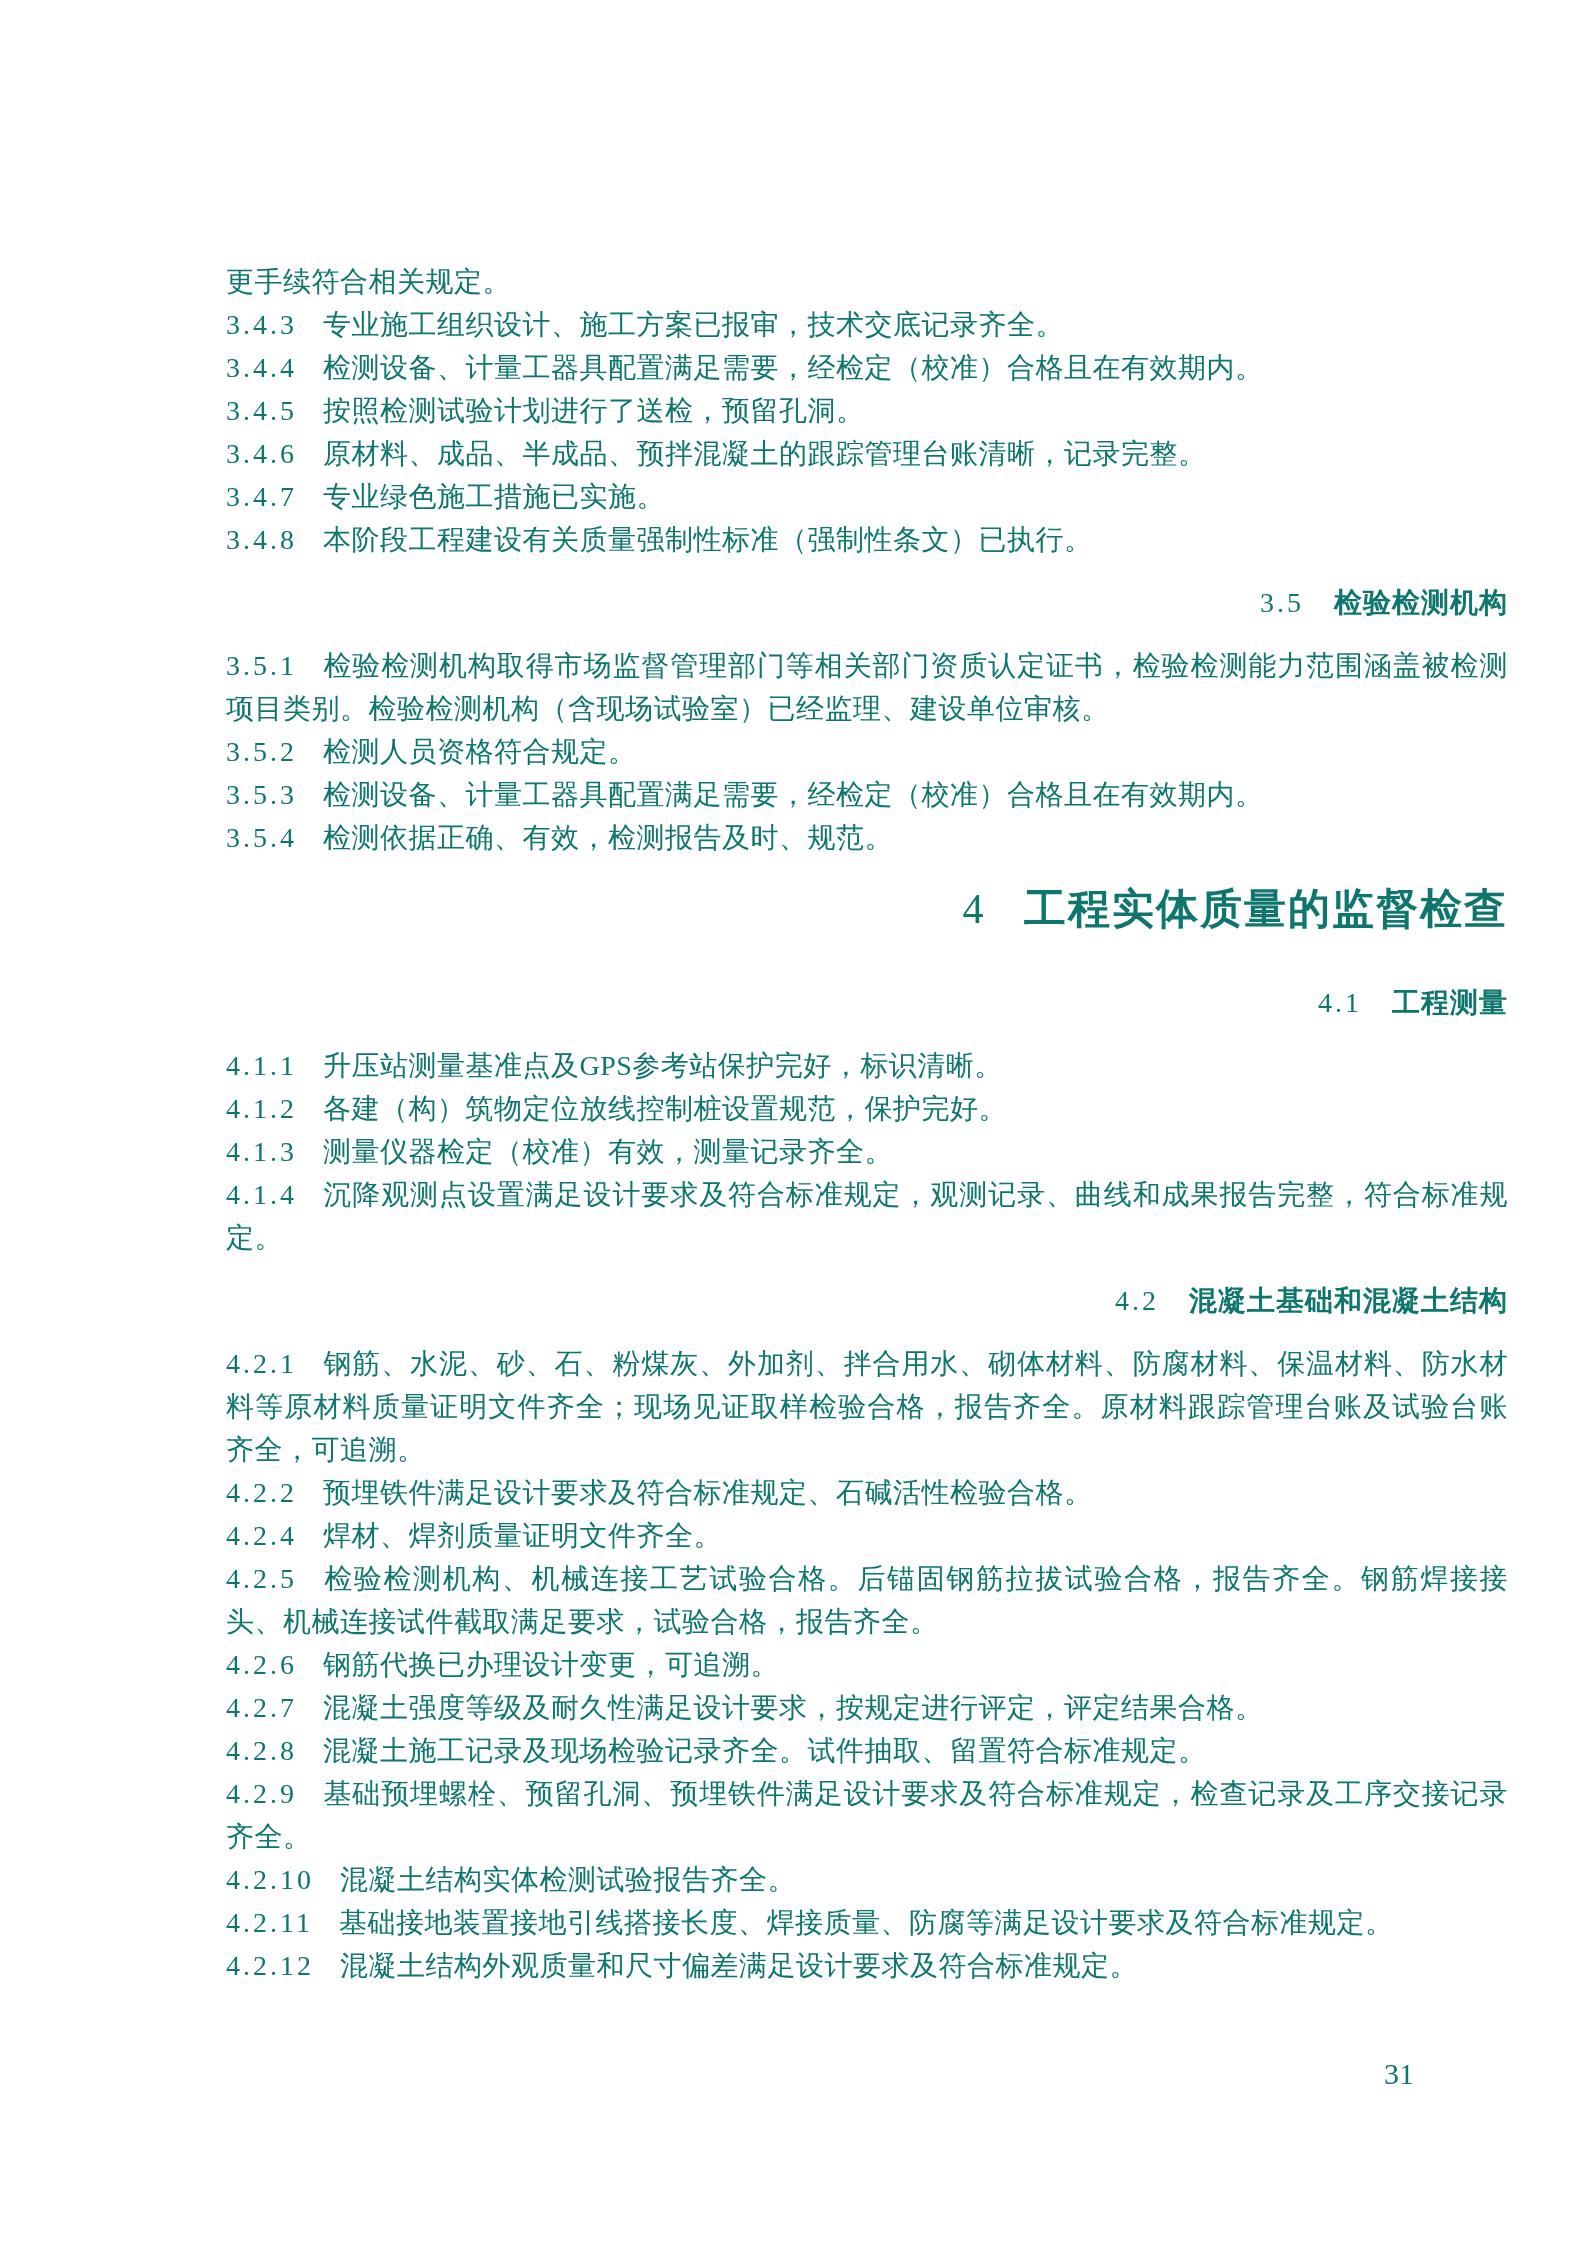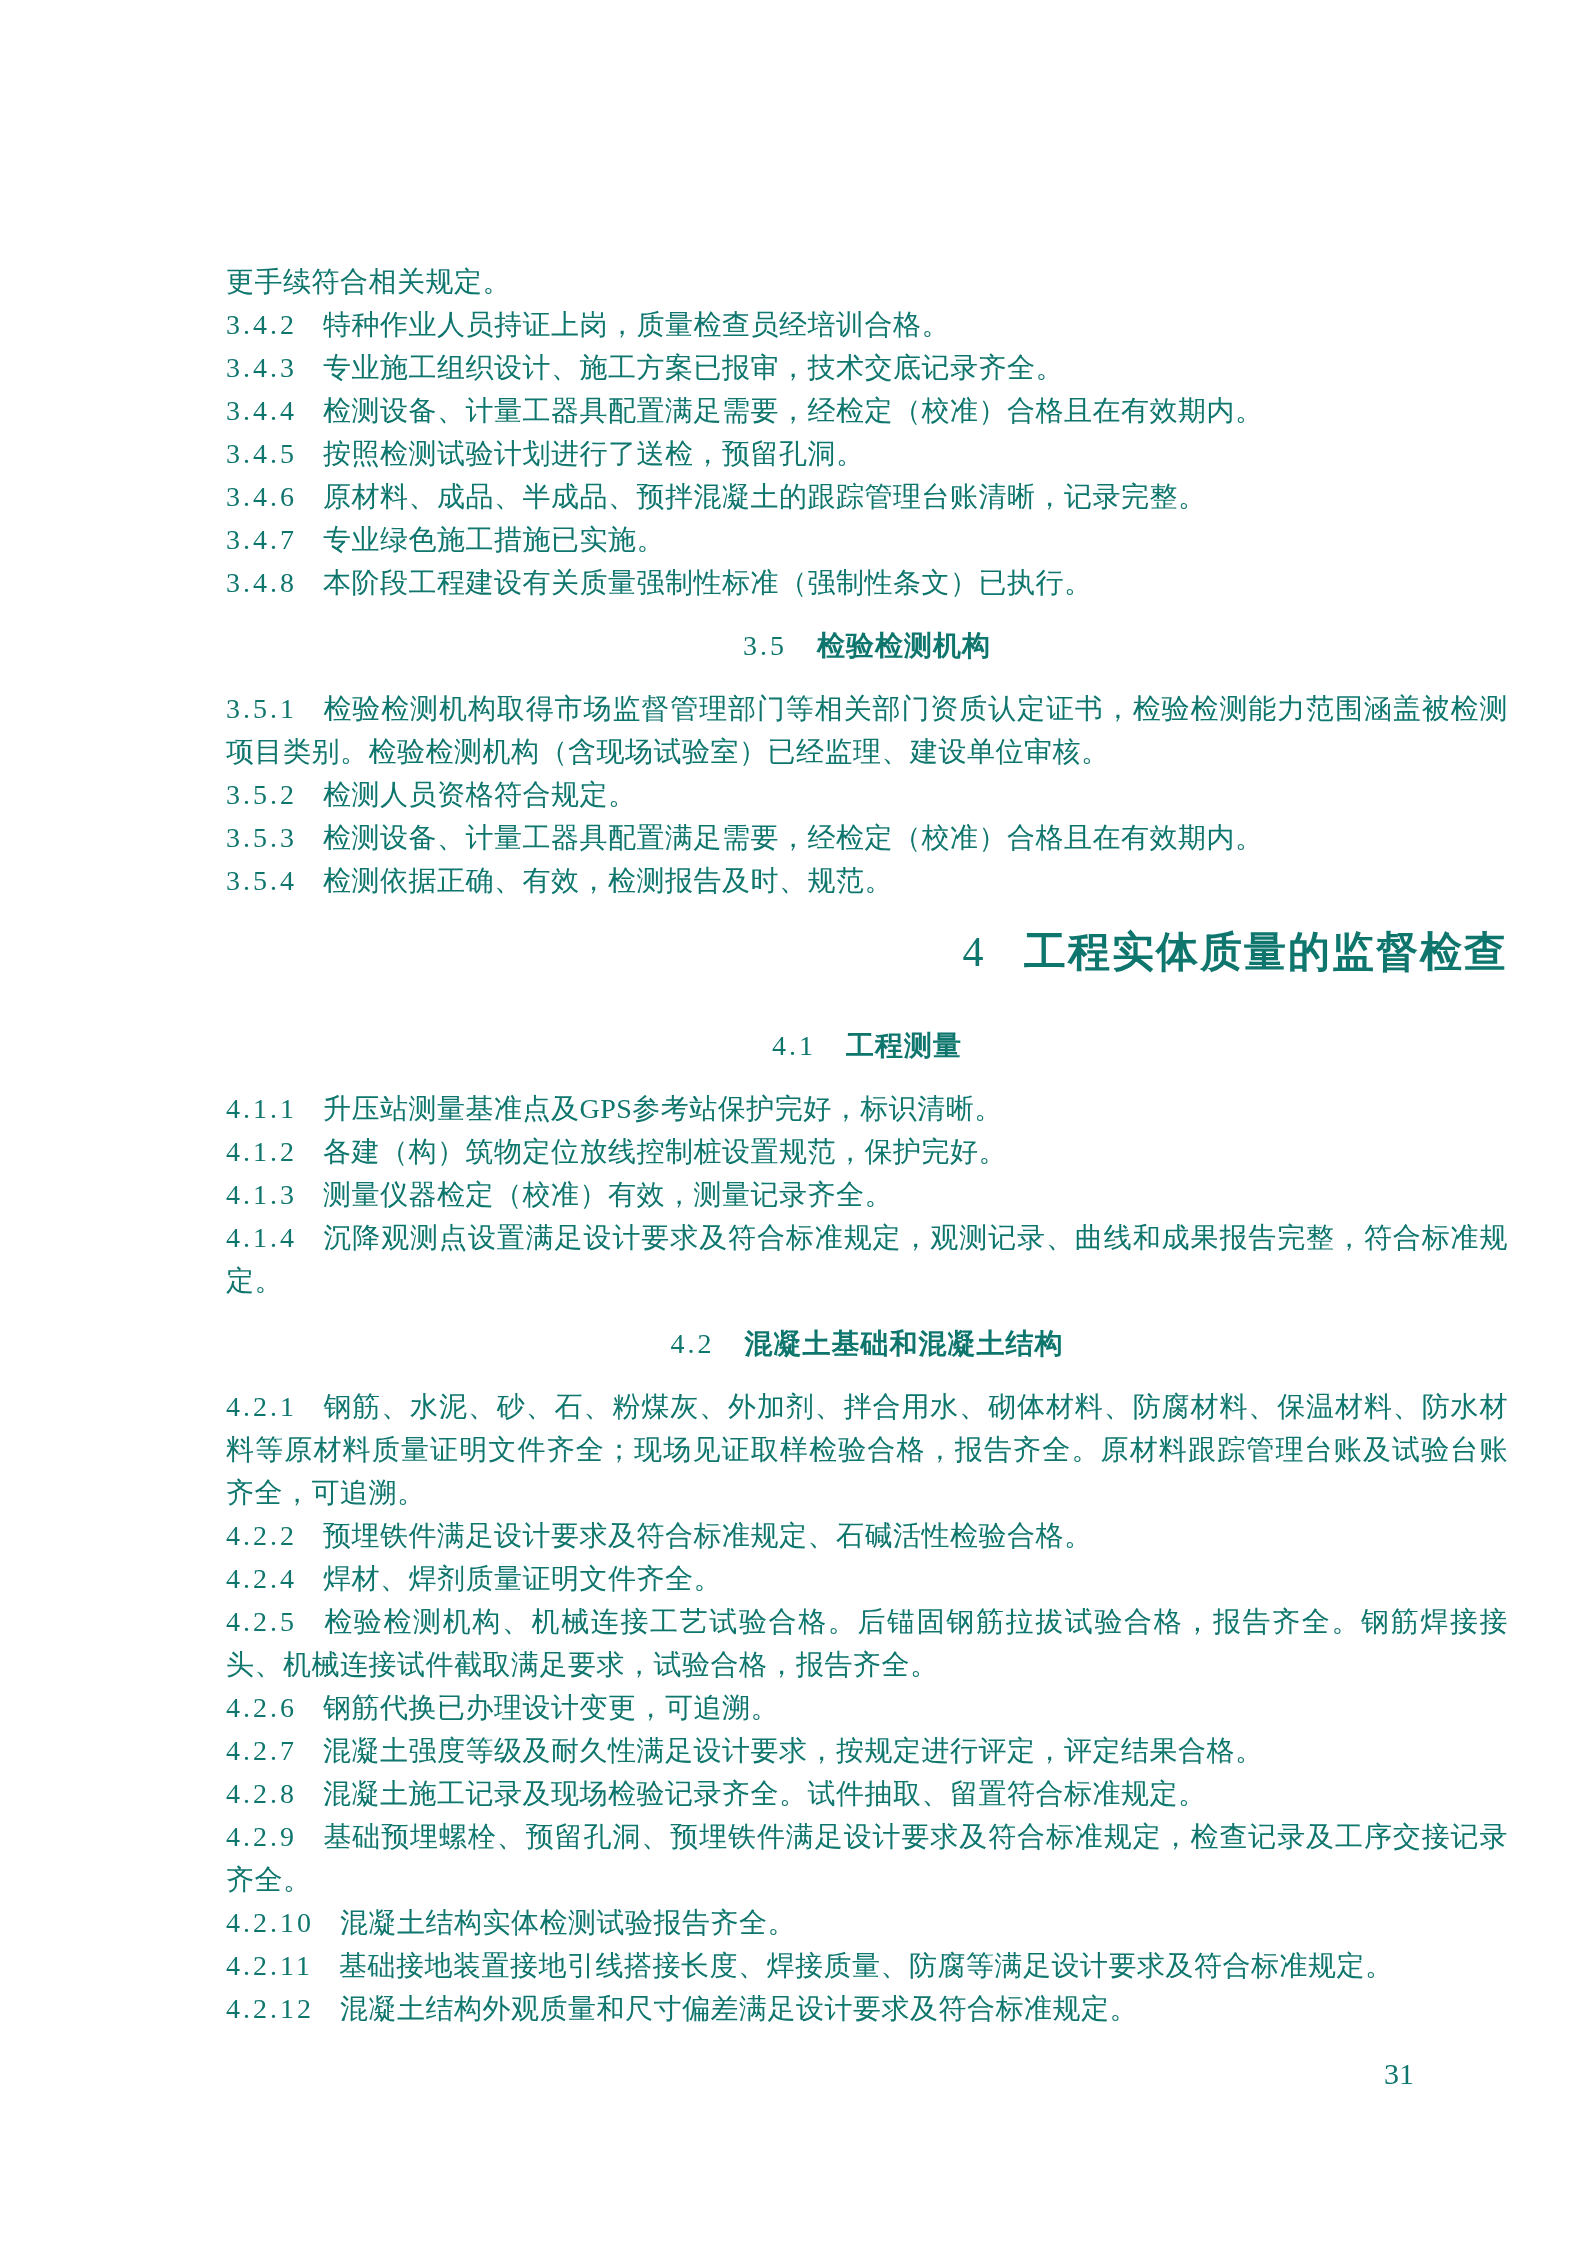--- a/index.html
+++ b/index.html
@@ -33,21 +33,21 @@
   .cl-num {
     letter-spacing: 3px;
     margin-right: 26px;
     white-space: nowrap;
   }
   h2.section {
     font-size: 28px;
     line-height: 43px;
     margin: 20px 0 20px 0;
     font-weight: normal;
-    text-align: center;
+    text-align: right;
   }
   .sec-num {
     letter-spacing: 3px;
     margin-right: 30px;
     white-space: nowrap;
   }
   .sec-title {
     font-family: "Liberation Sans", "DejaVu Sans", sans-serif;
     font-weight: bold;
     letter-spacing: 1px;
@@ -77,21 +77,20 @@
     line-height: 32px;
     font-family: "Liberation Serif", "DejaVu Serif", serif;
   }
 </style>
 </head>
 <body>
 
 <div class="page">
   <div class="content">
       <p class="clause"><span class="cl-text">更手续符合相关规定。</span></p>
-      <p class="clause"><span class="cl-num">3.4.2</span><span class="cl-text">特种作业人员持证上岗，质量检查员经培训合格。</span></p>
       <p class="clause"><span class="cl-num">3.4.3</span><span class="cl-text">专业施工组织设计、施工方案已报审，技术交底记录齐全。</span></p>
       <p class="clause"><span class="cl-num">3.4.4</span><span class="cl-text">检测设备、计量工器具配置满足需要，经检定（校准）合格且在有效期内。</span></p>
       <p class="clause"><span class="cl-num">3.4.5</span><span class="cl-text">按照检测试验计划进行了送检，预留孔洞。</span></p>
       <p class="clause"><span class="cl-num">3.4.6</span><span class="cl-text">原材料、成品、半成品、预拌混凝土的跟踪管理台账清晰，记录完整。</span></p>
       <p class="clause"><span class="cl-num">3.4.7</span><span class="cl-text">专业绿色施工措施已实施。</span></p>
       <p class="clause"><span class="cl-num">3.4.8</span><span class="cl-text">本阶段工程建设有关质量强制性标准（强制性条文）已执行。</span></p>
       <h2 class="section"><span class="sec-num">3.5</span><span class="sec-title">检验检测机构</span></h2>
       <p class="clause"><span class="cl-num">3.5.1</span><span class="cl-text">检验检测机构取得市场监督管理部门等相关部门资质认定证书，检验检测能力范围涵盖被检测项目类别。检验检测机构（含现场试验室）已经监理、建设单位审核。</span></p>
       <p class="clause"><span class="cl-num">3.5.2</span><span class="cl-text">检测人员资格符合规定。</span></p>
       <p class="clause"><span class="cl-num">3.5.3</span><span class="cl-text">检测设备、计量工器具配置满足需要，经检定（校准）合格且在有效期内。</span></p>

